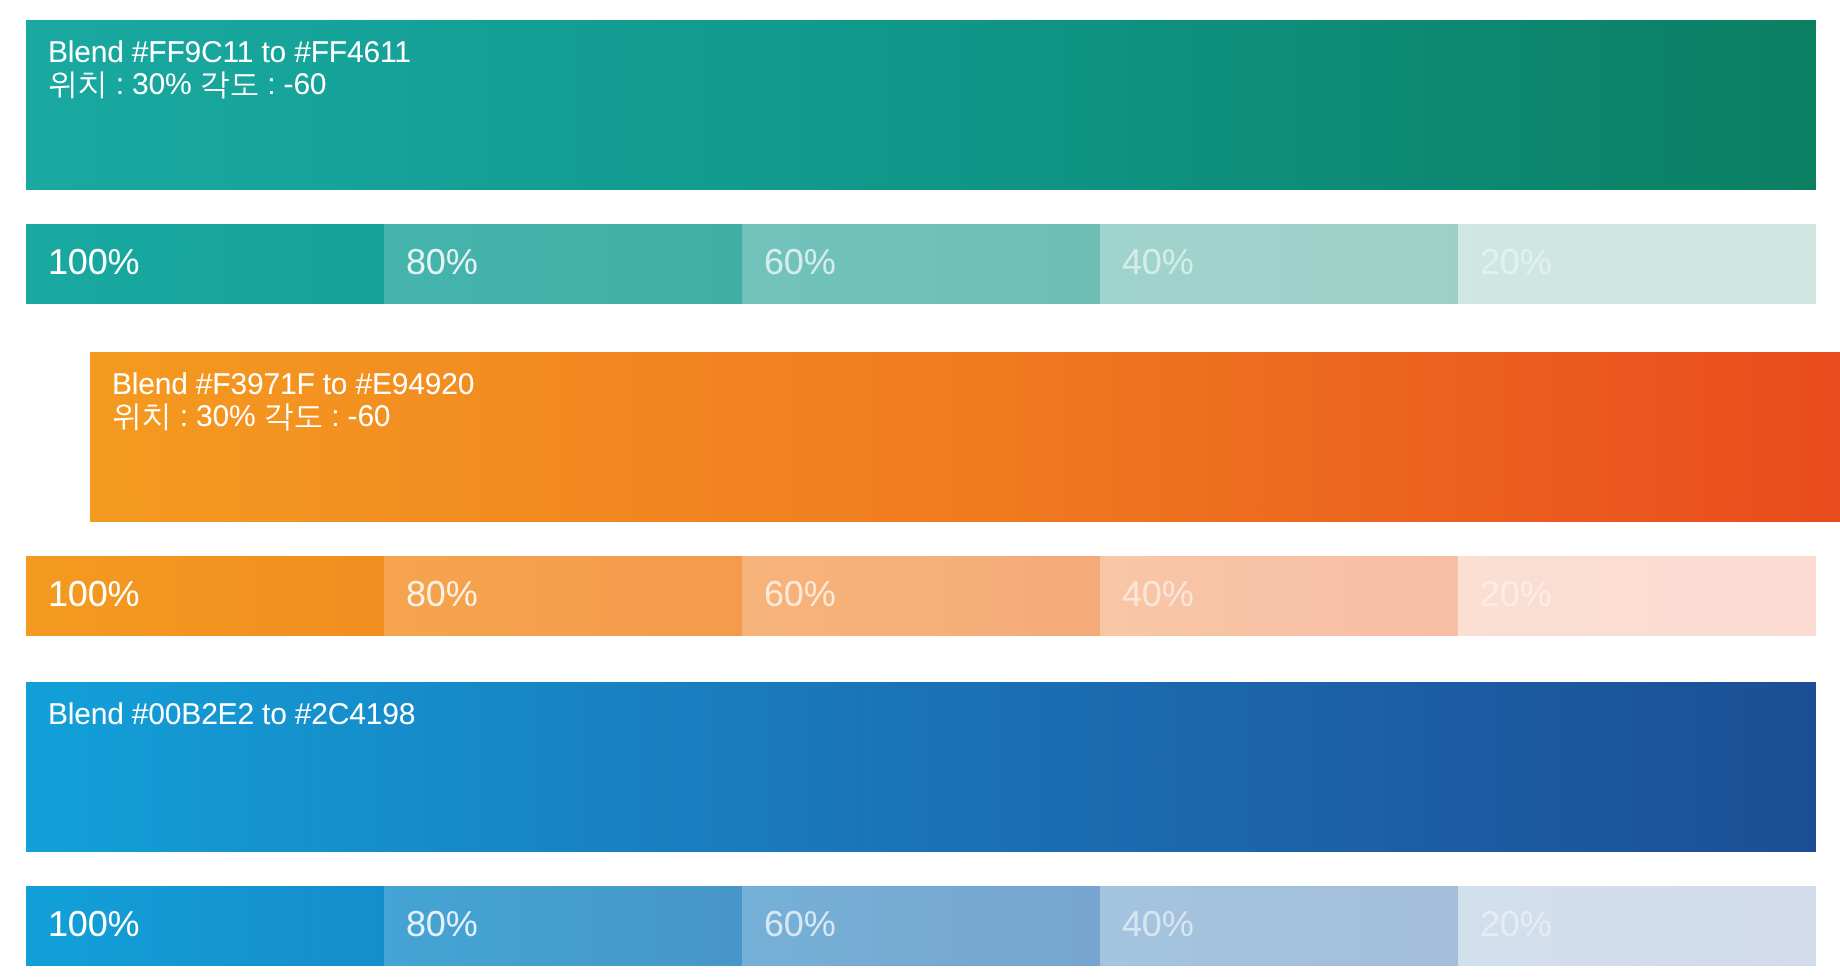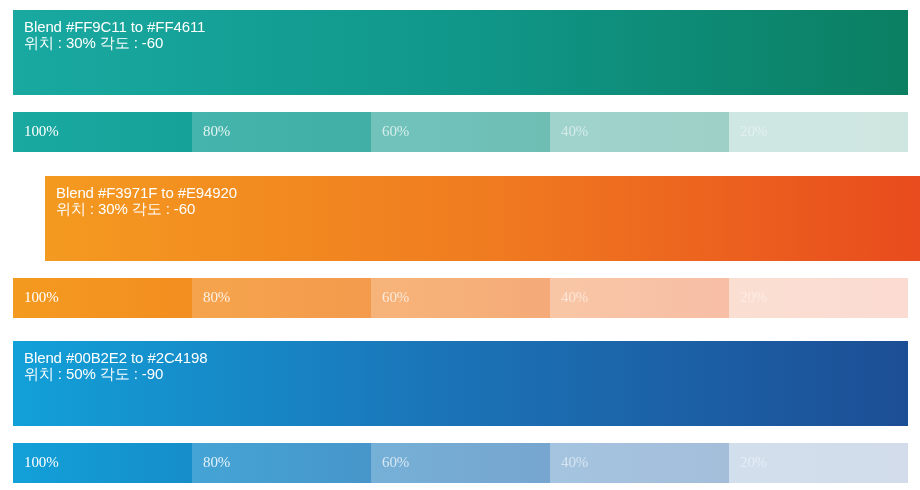--- a/index.html
+++ b/index.html
@@ -77,25 +77,24 @@
     top: 0;
     width: 100%;
     height: 100%;
   }
 
   .swatch-label {
     position: absolute;
     left: 11px;
     top: 11px;
     color: #ffffff;
-    font-size: 15px;
+    font-size: 18px;
     line-height: 16px;
     letter-spacing: -0.1px;
     white-space: nowrap;
-    font-family: Liberation Serif, serif;
   }
 </style>
 </head>
 <body>
 
 <div id="stage">
 
   <div class="blend-block" id="block-0" style="top: 10px;">
     <div class="main-bar" style="height: 85px; background: linear-gradient(to right, rgb(25, 169, 161) 0%, rgb(16, 151, 138) 50%, rgb(11, 127, 98) 100%);">
       <div class="main-bar-caption">
@@ -157,21 +156,20 @@
         <div class="swatch-fill" style="background: linear-gradient(to right, rgb(244, 154, 32) 0%, rgb(240, 123, 32) 50%, rgb(232, 73, 29) 100%); width: 500%; left: -400%; opacity: 0.2;"></div>
         <span class="swatch-label" style="color: rgb(255, 255, 255); opacity: 0.424;">20%</span>
       </div>
     </div>
   </div>
 
   <div class="blend-block" id="block-2" style="top: 341px;">
     <div class="main-bar" style="height: 85px; background: linear-gradient(to right, rgb(18, 160, 216) 0%, rgb(27, 114, 182) 50%, rgb(28, 78, 149) 100%);">
       <div class="main-bar-caption">
         <span class="caption-line">Blend #00B2E2 to #2C4198</span>
-        <span class="caption-line">위치 : 50% 각도 : -90</span>
       </div>
     </div>
     <div style="height:17px"></div>
     <div class="swatch-bar" style="height: 40px;">
       <div class="swatch">
         <div class="swatch-fill" style="background: linear-gradient(to right, rgb(18, 160, 216) 0%, rgb(27, 114, 182) 50%, rgb(28, 78, 149) 100%); width: 500%; left: 0%; opacity: 1;"></div>
         <span class="swatch-label" style="color: rgb(255, 255, 255); opacity: 1;">100%</span>
       </div>
       <div class="swatch">
         <div class="swatch-fill" style="background: linear-gradient(to right, rgb(18, 160, 216) 0%, rgb(27, 114, 182) 50%, rgb(28, 78, 149) 100%); width: 500%; left: -100%; opacity: 0.8;"></div>

